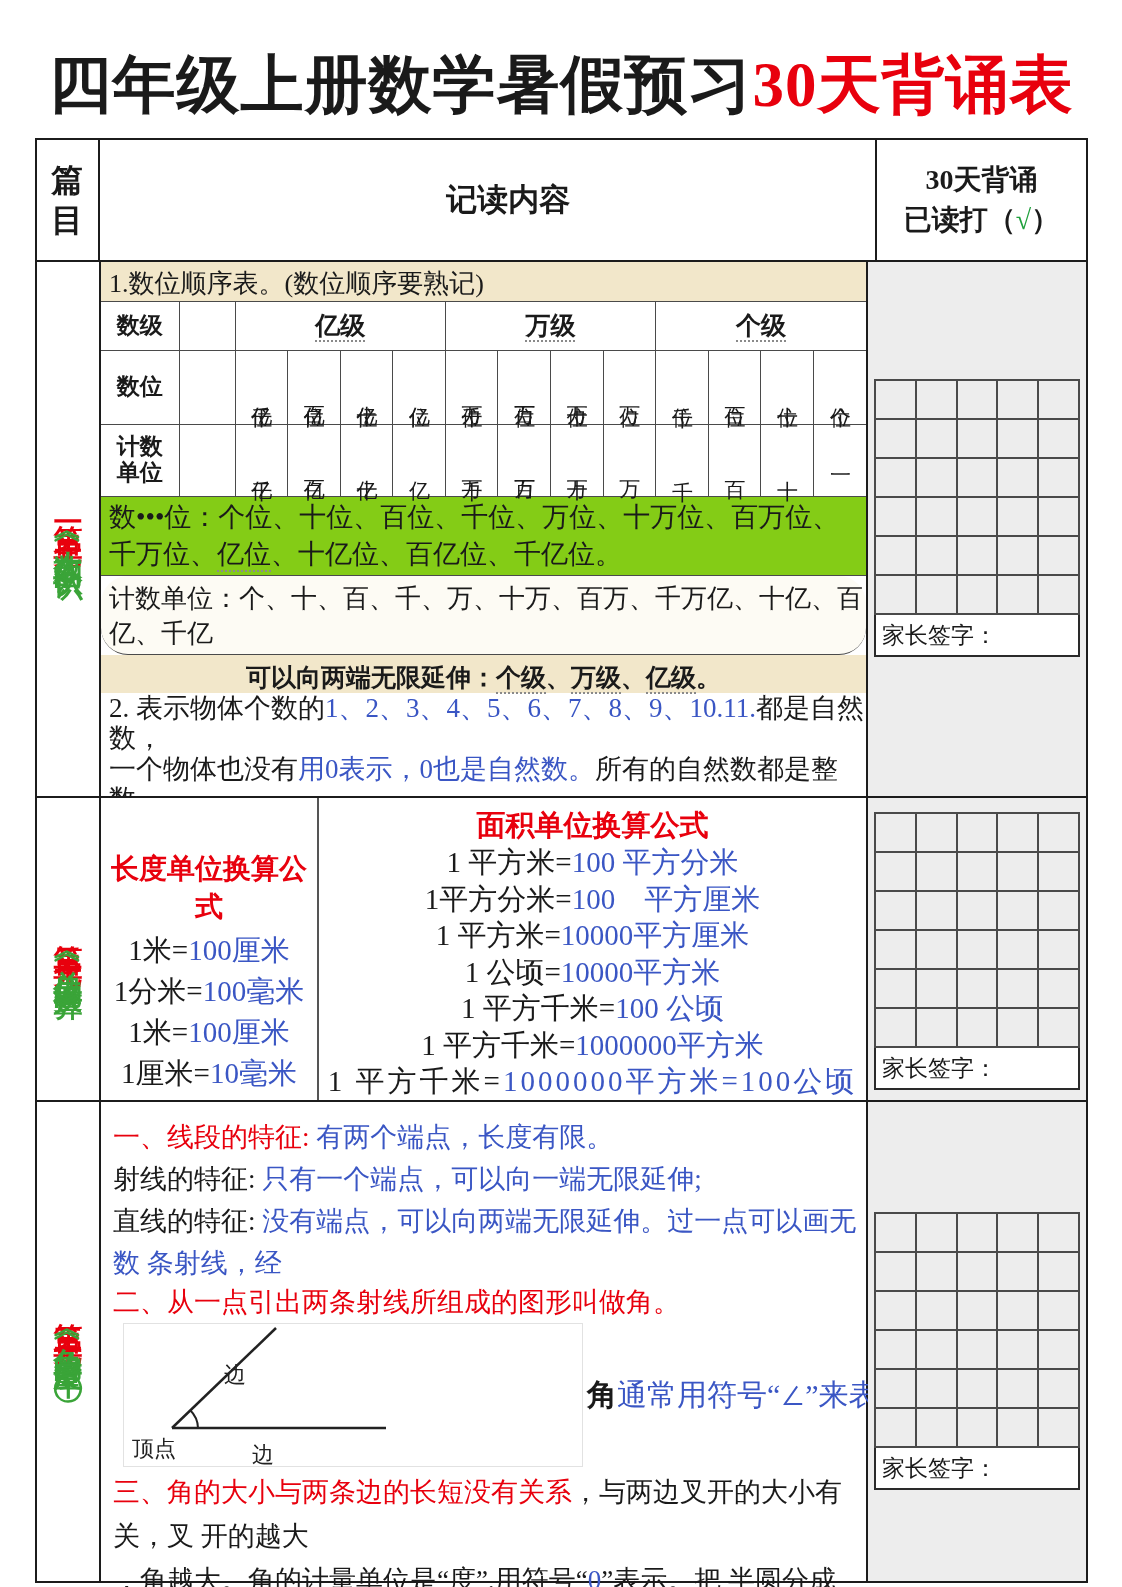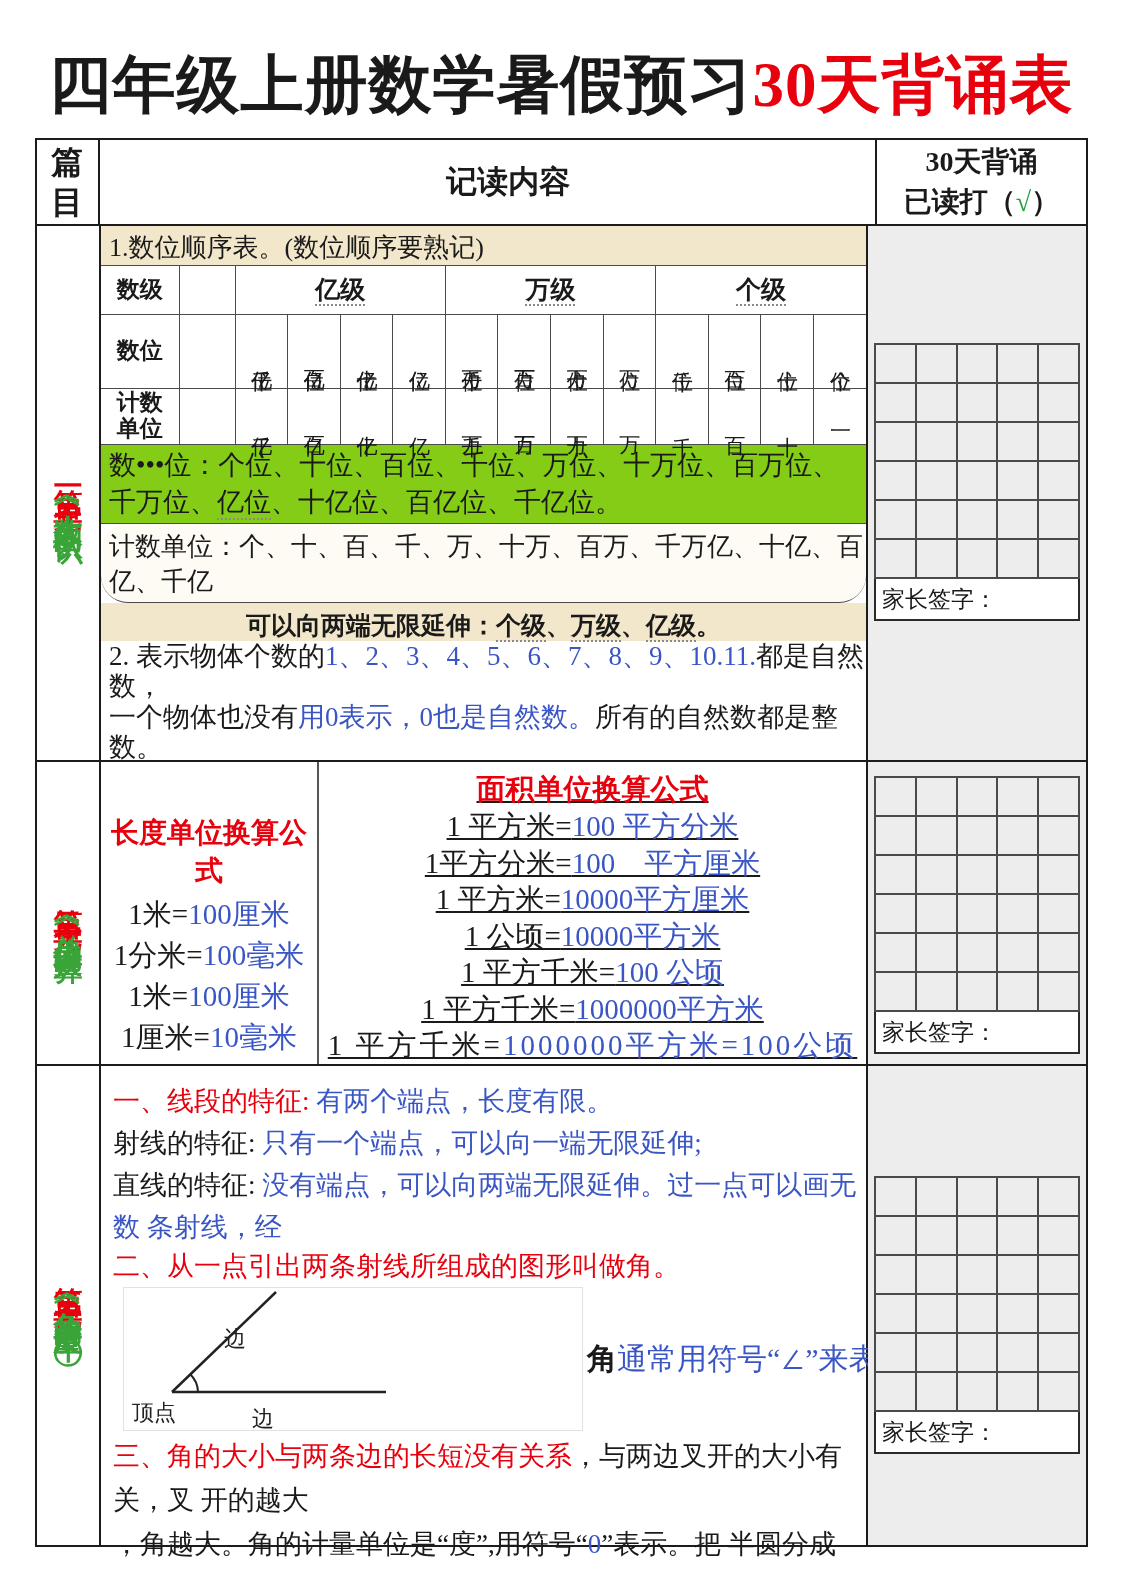--- a/index.html
+++ b/index.html
@@ -16,21 +16,21 @@
   
   .big-table {
     width:1053px; margin-left:35px; border:2px solid #1c1c1c;
   }
   .trow { display:flex; border-bottom:2px solid #1c1c1c; }
   .trow:last-child { border-bottom:none; }
   .col1 { width:64px; border-right:2px solid #1c1c1c; display:flex; align-items:center; justify-content:center; }
   .col2 { width:767px; border-right:2px solid #1c1c1c; background:#fff; }
   .col3 { width:218px; background:#ededed; display:flex; flex-direction:column; align-items:center; }
   
-  .hrow { height:86px; }
+  .hrow { height:122px; }
   .hrow .col1 { font-size:32px; font-weight:bold; text-align:center; line-height:40px; padding:0 14px; }
   .hrow .col2 { display:flex; align-items:center; justify-content:center; font-size:31px; font-weight:bold;margin-left:42px; }
   .hrow .col3 { background:#fff; justify-content:center; font-size:28px; font-weight:bold; line-height:40px; text-align:center; }
   .check-mark { color:#1fa03c; font-weight:bold; }
   
   .srow1 { height:536px; }
   .srow2 { height:304px; }
   .srow3 { height:479px; }
   .vlabel { writing-mode:vertical-rl; text-orientation:upright; font-weight:bold; font-size:29px; line-height:1; letter-spacing:5px; text-align:center; }
   .vlabel .u-red { color:#e8000d; }
@@ -53,40 +53,40 @@
   .band-beige { background:#f2e7ca; }
   .band1 { height:40px; font-size:26px; padding:4px 0 0 8px; border-bottom:1px solid #4a4a4a; }
   .num-table { width:100%; border-collapse:collapse; table-layout:fixed; }
   .num-table td { border:1px solid #4a4a4a; text-align:center; vertical-align:middle; padding:0; }
   .num-table td:first-child { border-left:none; }
   .num-table td:last-child { border-right:none; }
   .num-table tr:first-child td { border-top:none; }
   .nt-label { font-size:23px; line-height:26px; font-weight:600; }
   .nt-rowA { height:48px; }
   .nt-rowB { height:74px; }
-  .nt-rowC { height:56px; }
+  .nt-rowC { height:72px; }
   .nt-group { font-size:25px; font-weight:bold; }
   .nt-group .du { border-bottom:2px dotted #8a8a8a; padding-bottom:1px; }
   .vtext { writing-mode:vertical-rl; text-orientation:upright; font-size:21px; line-height:1; letter-spacing:1px; display:inline-block; }
   .cream { background:#84cc16; font-size:27px; line-height:37px; padding:2px 0 2px 8px; border-bottom:1px solid #4a4a4a; }
   .count-line { font-size:26px; padding:5px 0 3px 8px; border-bottom:1px solid #4a4a4a; background:#fdfbf4;border-radius:27px; }
   .band2 { height:38px; font-size:25px; font-weight:bold; text-align:center; padding-top:6px; }
   .para { font-size:27px; line-height:30.5px; padding-left:8px; }
   
   .sg-underline { border-bottom:2px dotted #8a8a8a; padding-bottom:1px; }
   
   .sg-black { color:#1a1a1a; }
   .sg-blue  { color:#3a56c4; }
   .sg-red   { color:#e8000d; }
   
   .s2-wrap { display:flex; height:100%; }
   .s2-left { width:218px; border-right:2px solid #555; text-align:center; padding-top:52px; }
   .s2-left .f-title { color:#e8000d; font-size:28px; font-weight:bold; margin-bottom:4px; }
   .s2-left .formula { font-size:29px; line-height:41px; }
-  .s2-right { flex:1; text-align:center; padding-top:8px;text-decoration:underline; }
+  .s2-right { flex:1; text-align:center; padding-top:8px; }
   .s2-right .f-title { color:#e8000d; font-size:29px; font-weight:bold; line-height:38px; }
   .s2-right .formula { font-size:29px; line-height:36.5px; }
   .ls-wide { letter-spacing:3px; }
   
   .s3-body { padding:14px 0 0 12px; }
   .s3-line { font-size:27px; line-height:42px; }
   .s3-line5 { line-height:36px; }
   .angle-row { display:flex; align-items:center; height:146px; margin:2px 0 2px 10px; }
   .diagram-box { width:460px; height:144px; border:1px solid #e2e2e2; position:relative; }
   .angle-caption { font-size:30px; margin-left:4px; white-space:nowrap; }

